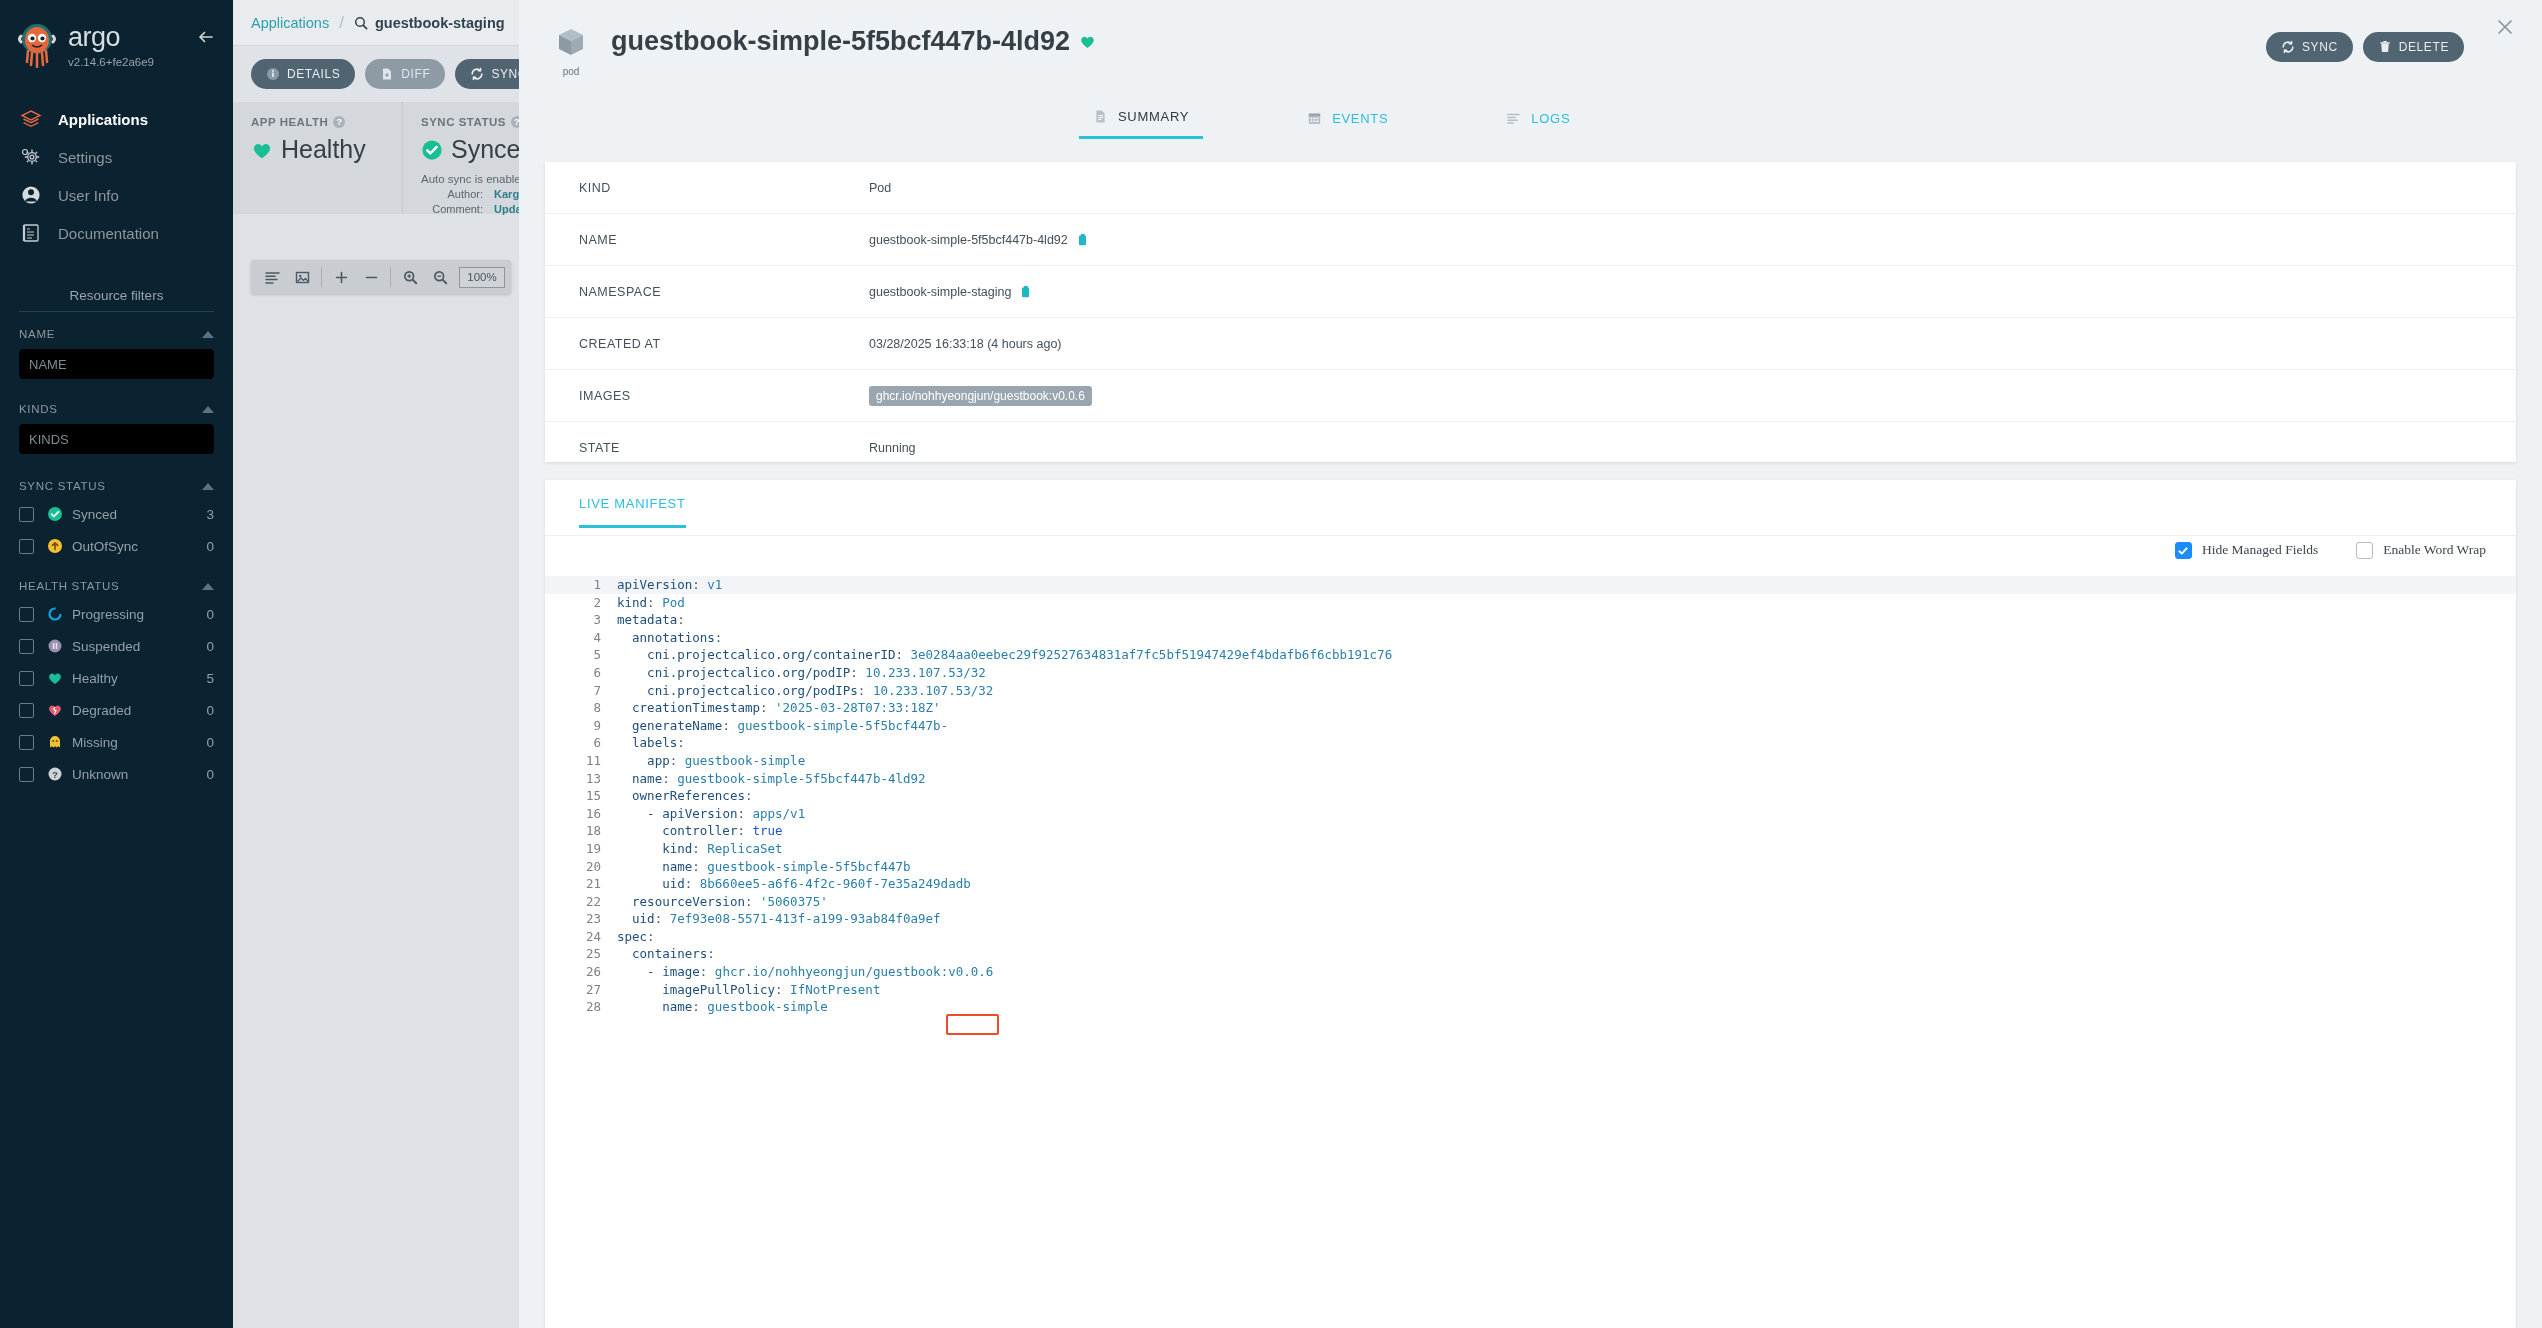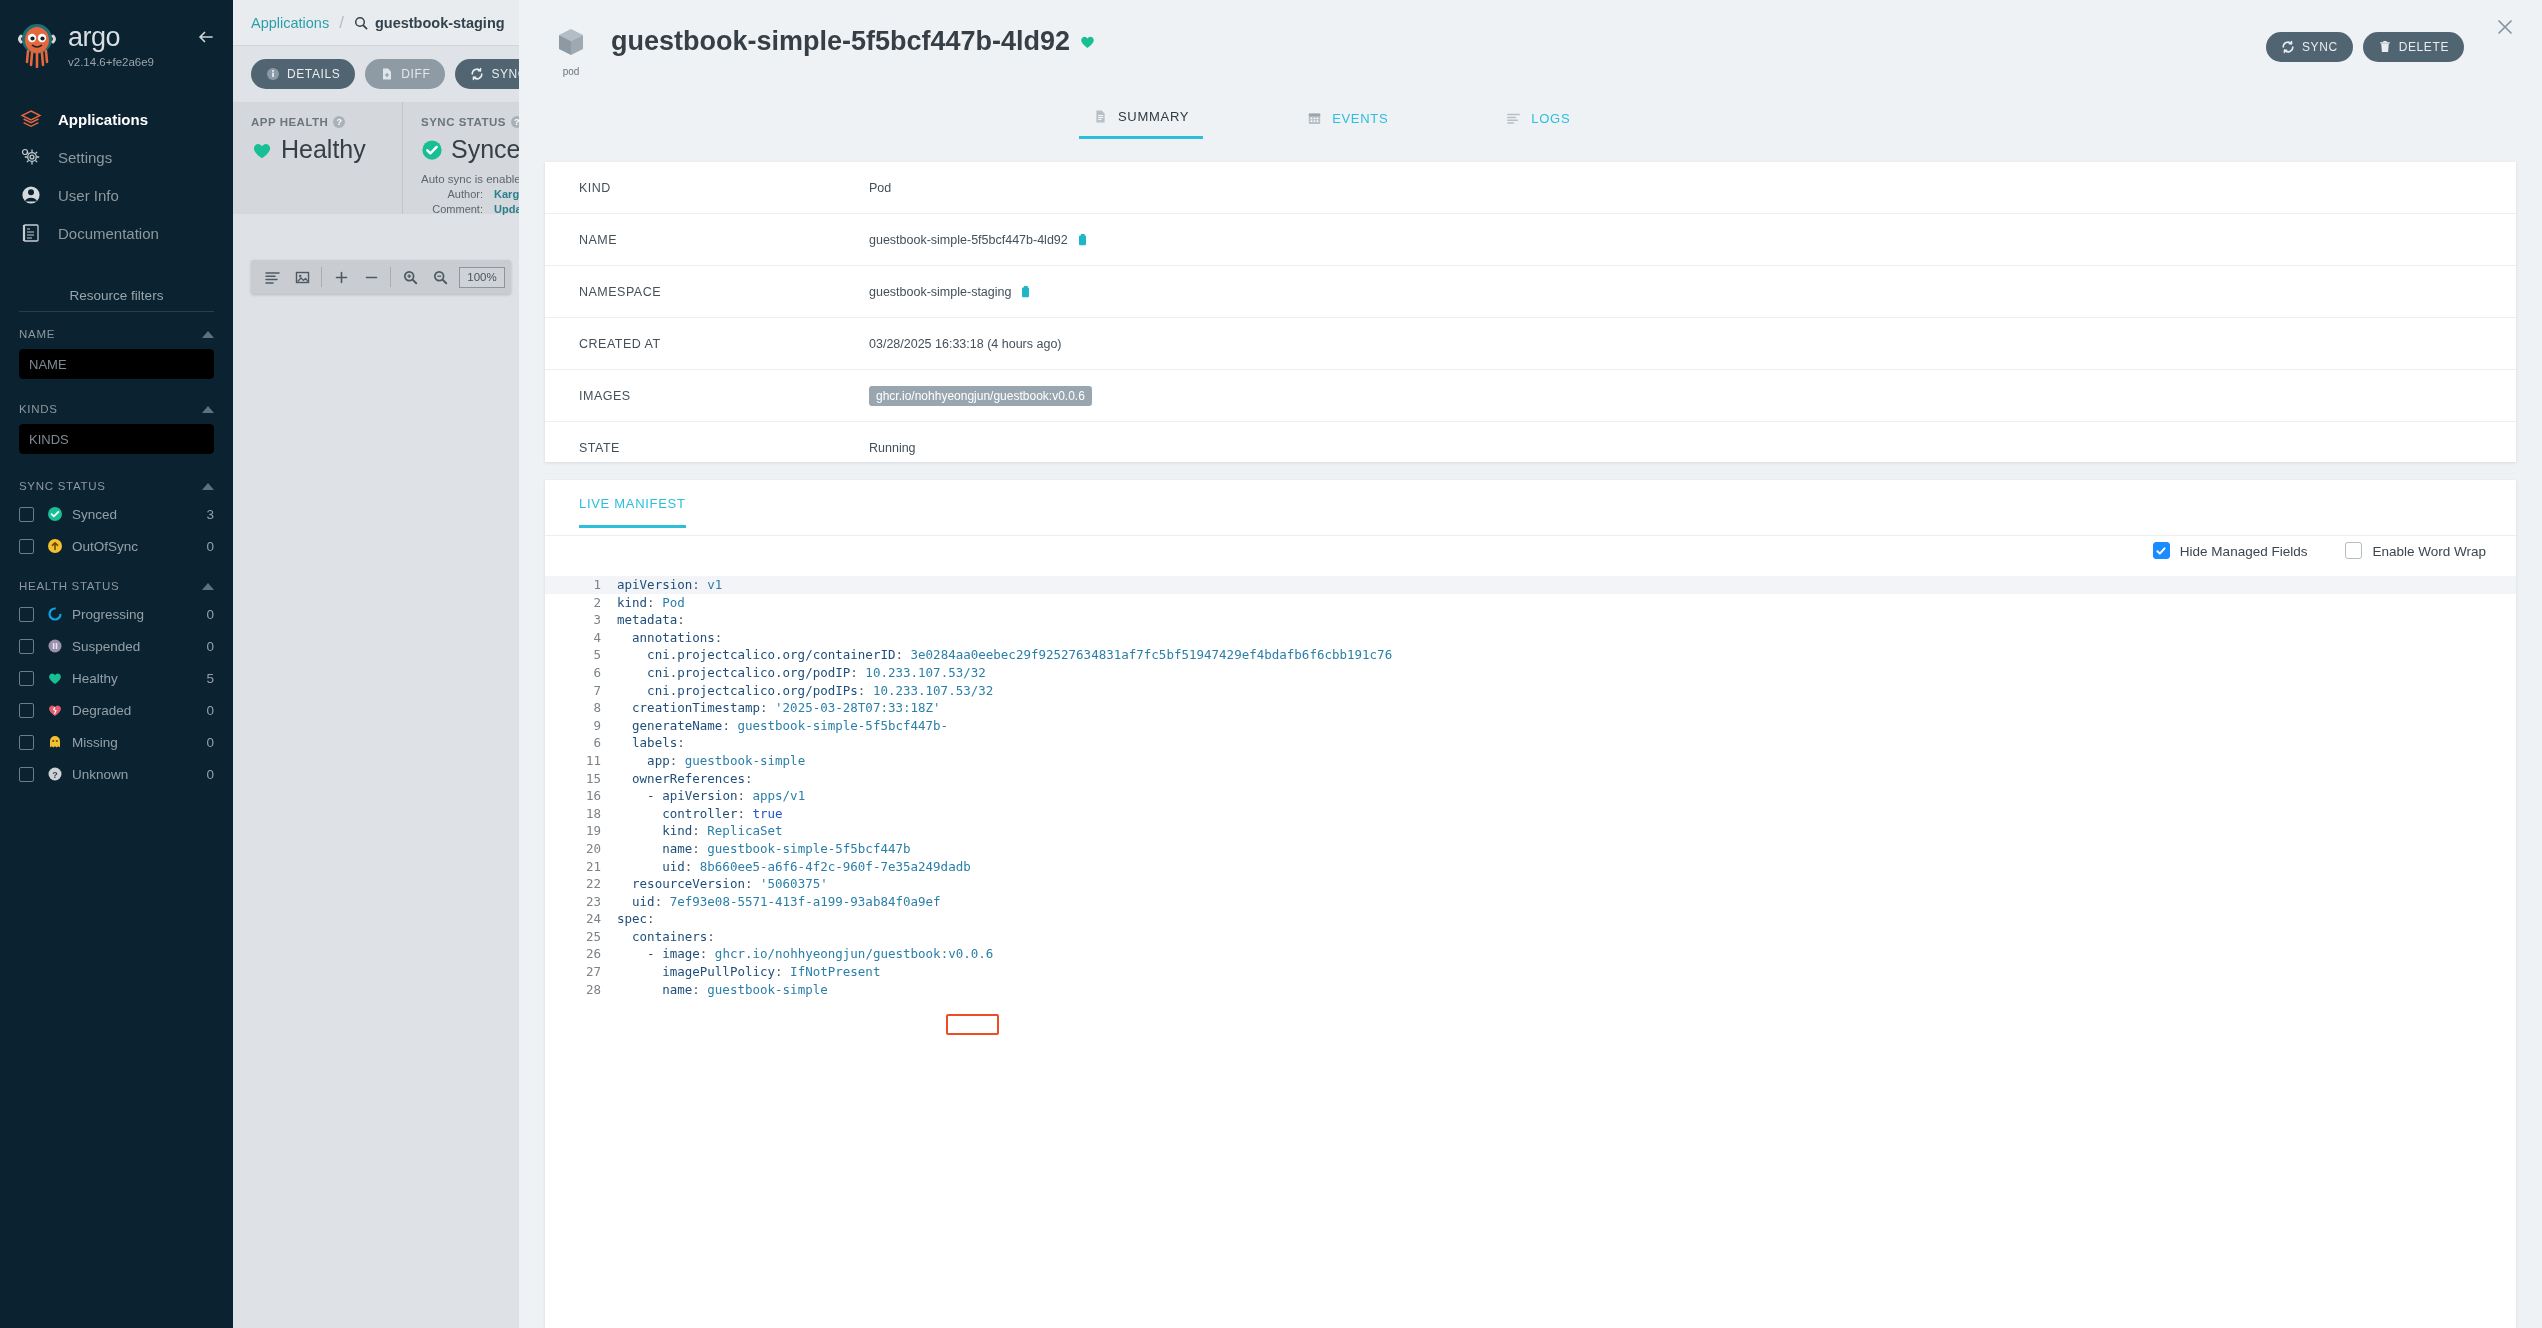--- a/index.html
+++ b/index.html
@@ -144,21 +144,21 @@
   .health-val .hrt { margin-right: 8px; display: flex; }
 
   .mf-tabrow { position: relative; height: 56px; }
   .mf-tab {
     position: absolute; left: 34px; top: 16px; font-size: 13px; letter-spacing: .7px;
     color: #2bbfdb; padding-bottom: 14px; border-bottom: 3px solid #2bbfdb; cursor: pointer;
   }
   .mf-tabline { position: absolute; left: 0; right: 0; top: 55px; height: 1px; background: #eceff1; }
 
   .mf-opts { position: absolute; right: 30px; top: 62px; display: flex; align-items: center; gap: 38px; }
-  .mf-opt { display: flex; align-items: flex-end; font-size: 13.5px; color: #3c464e; cursor: pointer; }
+  .mf-opt { display: flex; align-items: flex-start; font-size: 13.5px; color: #3c464e; cursor: pointer; font-family: Liberation Serif, serif; }
   .mf-cb { width: 17px; height: 17px; border-radius: 3px; margin-right: 10px; flex: 0 0 17px;
            border: 1.5px solid #b3bcc3; background: #fff; display:flex;align-items:center;justify-content:center; }
   .mf-cb.on { background: #1a8cff; border-color: #1a8cff; }
 
   .code {
     position: absolute; left: 0; right: 0; top: 96px; bottom: 0;
     font-family: "DejaVu Sans Mono", monospace; font-size: 12.5px; line-height: 17.6px;
     overflow: hidden; background: #fff;
   }
   .cline { display: flex; height: 17.6px; white-space: pre; }
@@ -691,20 +691,21 @@
           <div class="cline"><span class="cnum">2</span><span class="ctext"><span class="k">kind</span><span style="color:#4a5560">:</span><span class="v"> Pod</span></span></div>
           <div class="cline"><span class="cnum">3</span><span class="ctext"><span class="k">metadata</span><span style="color:#4a5560">:</span><span class="v"></span></span></div>
           <div class="cline"><span class="cnum">4</span><span class="ctext">  <span class="k">annotations</span><span style="color:#4a5560">:</span><span class="v"></span></span></div>
           <div class="cline"><span class="cnum">5</span><span class="ctext">    <span class="k">cni.projectcalico.org/containerID</span><span style="color:#4a5560">:</span><span class="v"> 3e0284aa0eebec29f92527634831af7fc5bf51947429ef4bdafb6f6cbb191c76</span></span></div>
           <div class="cline"><span class="cnum">6</span><span class="ctext">    <span class="k">cni.projectcalico.org/podIP</span><span style="color:#4a5560">:</span><span class="v"> 10.233.107.53/32</span></span></div>
           <div class="cline"><span class="cnum">7</span><span class="ctext">    <span class="k">cni.projectcalico.org/podIPs</span><span style="color:#4a5560">:</span><span class="v"> 10.233.107.53/32</span></span></div>
           <div class="cline"><span class="cnum">8</span><span class="ctext">  <span class="k">creationTimestamp</span><span style="color:#4a5560">:</span><span class="v"> '2025-03-28T07:33:18Z'</span></span></div>
           <div class="cline"><span class="cnum">9</span><span class="ctext">  <span class="k">generateName</span><span style="color:#4a5560">:</span><span class="v"> guestbook-simple-5f5bcf447b-</span></span></div>
           <div class="cline"><span class="cnum">6</span><span class="ctext">  <span class="k">labels</span><span style="color:#4a5560">:</span><span class="v"></span></span></div>
           <div class="cline"><span class="cnum">11</span><span class="ctext">    <span class="k">app</span><span style="color:#4a5560">:</span><span class="v"> guestbook-simple</span></span></div>
+          <div class="cline"><span class="cnum">13</span><span class="ctext">  <span class="k">name</span><span style="color:#4a5560">:</span><span class="v"> guestbook-simple-5f5bcf447b-4ld92</span></span></div>
           <div class="cline"><span class="cnum">15</span><span class="ctext">  <span class="k">ownerReferences</span><span style="color:#4a5560">:</span><span class="v"></span></span></div>
           <div class="cline"><span class="cnum">16</span><span class="ctext">    <span class="k">- </span><span class="k">apiVersion</span><span style="color:#4a5560">:</span><span class="v"> apps/v1</span></span></div>
           <div class="cline"><span class="cnum">18</span><span class="ctext">      <span class="k">controller</span><span style="color:#4a5560">:</span><span class="b"> true</span></span></div>
           <div class="cline"><span class="cnum">19</span><span class="ctext">      <span class="k">kind</span><span style="color:#4a5560">:</span><span class="v"> ReplicaSet</span></span></div>
           <div class="cline"><span class="cnum">20</span><span class="ctext">      <span class="k">name</span><span style="color:#4a5560">:</span><span class="v"> guestbook-simple-5f5bcf447b</span></span></div>
           <div class="cline"><span class="cnum">21</span><span class="ctext">      <span class="k">uid</span><span style="color:#4a5560">:</span><span class="v"> 8b660ee5-a6f6-4f2c-960f-7e35a249dadb</span></span></div>
           <div class="cline"><span class="cnum">22</span><span class="ctext">  <span class="k">resourceVersion</span><span style="color:#4a5560">:</span><span class="v"> '5060375'</span></span></div>
           <div class="cline"><span class="cnum">23</span><span class="ctext">  <span class="k">uid</span><span style="color:#4a5560">:</span><span class="v"> 7ef93e08-5571-413f-a199-93ab84f0a9ef</span></span></div>
           <div class="cline"><span class="cnum">24</span><span class="ctext"><span class="k">spec</span><span style="color:#4a5560">:</span><span class="v"></span></span></div>
           <div class="cline"><span class="cnum">25</span><span class="ctext">  <span class="k">containers</span><span style="color:#4a5560">:</span><span class="v"></span></span></div>

